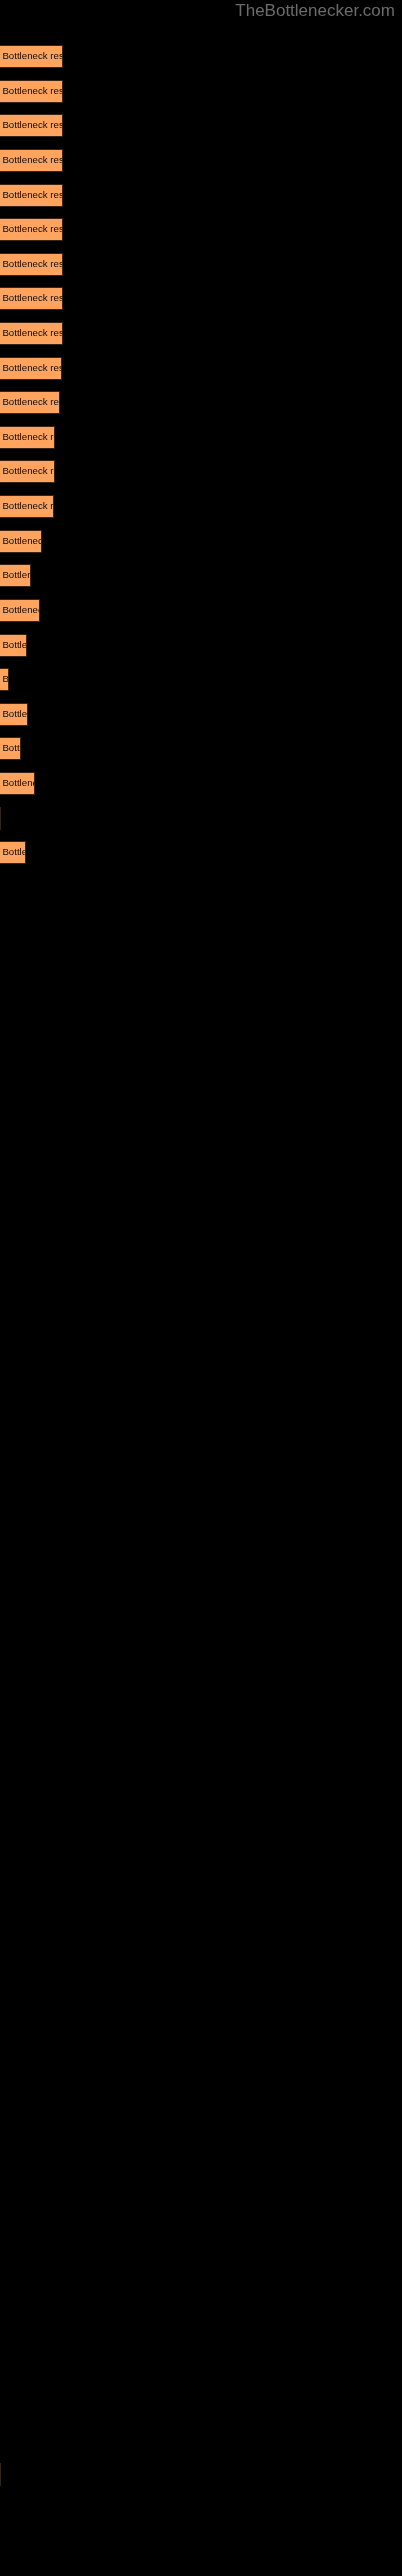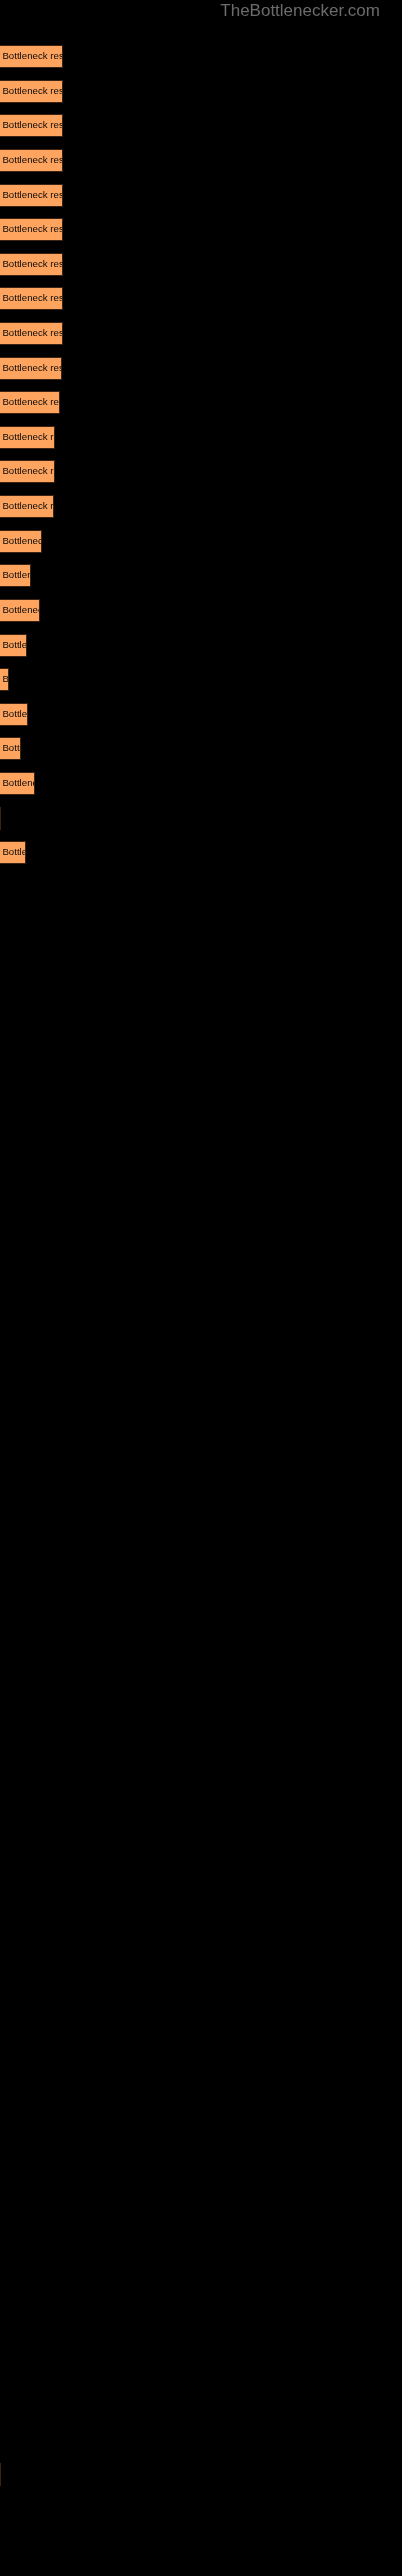--- a/index.html
+++ b/index.html
@@ -21,21 +21,21 @@
     width: 403px;
     height: 2576px;
     background: #000000;
   }
   #site-title {
     position: absolute;
     top: 0px;
     left: 0px;
     width: 403px;
     text-align: right;
-    padding-right: 23px;
+    padding-right: 8px;
     font-size: 17px;
     line-height: 21px;
     color: #6b6b6b;
     letter-spacing: 0px;
     font-family: "Liberation Sans", sans-serif;
     white-space: nowrap;
   }
   #bars-layer {
     position: absolute;
     top: 0;

